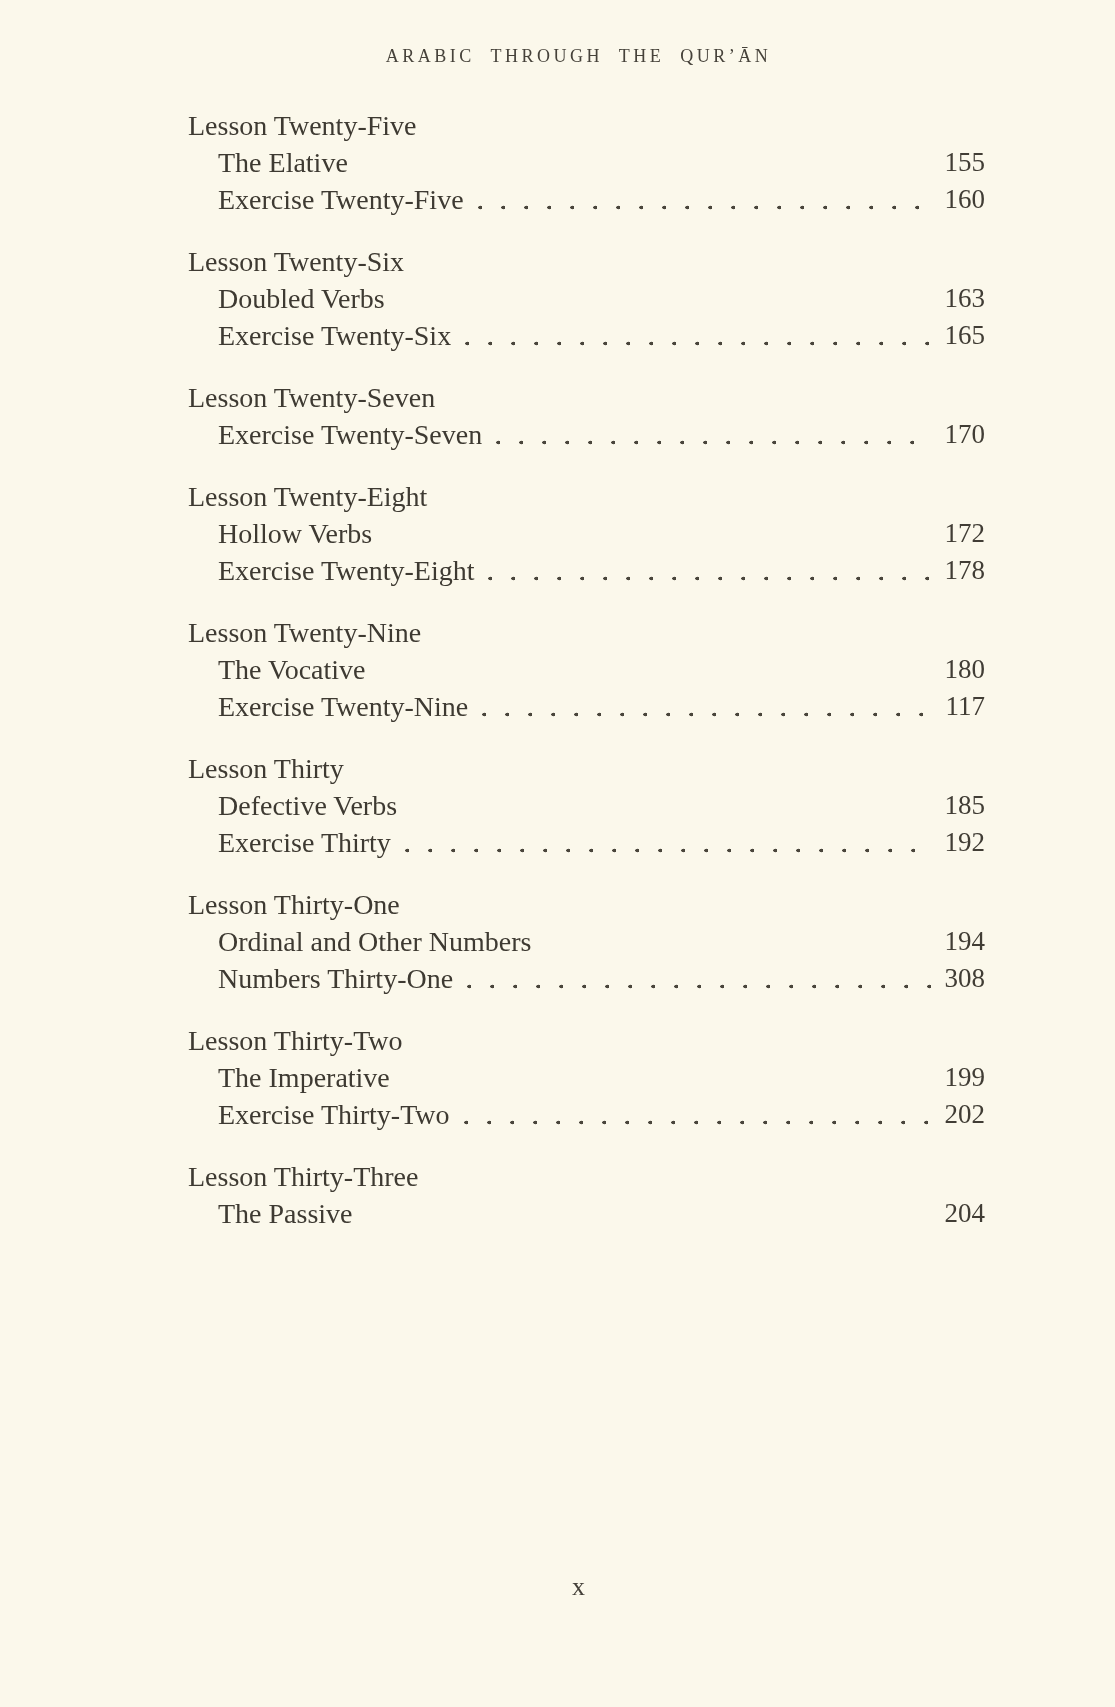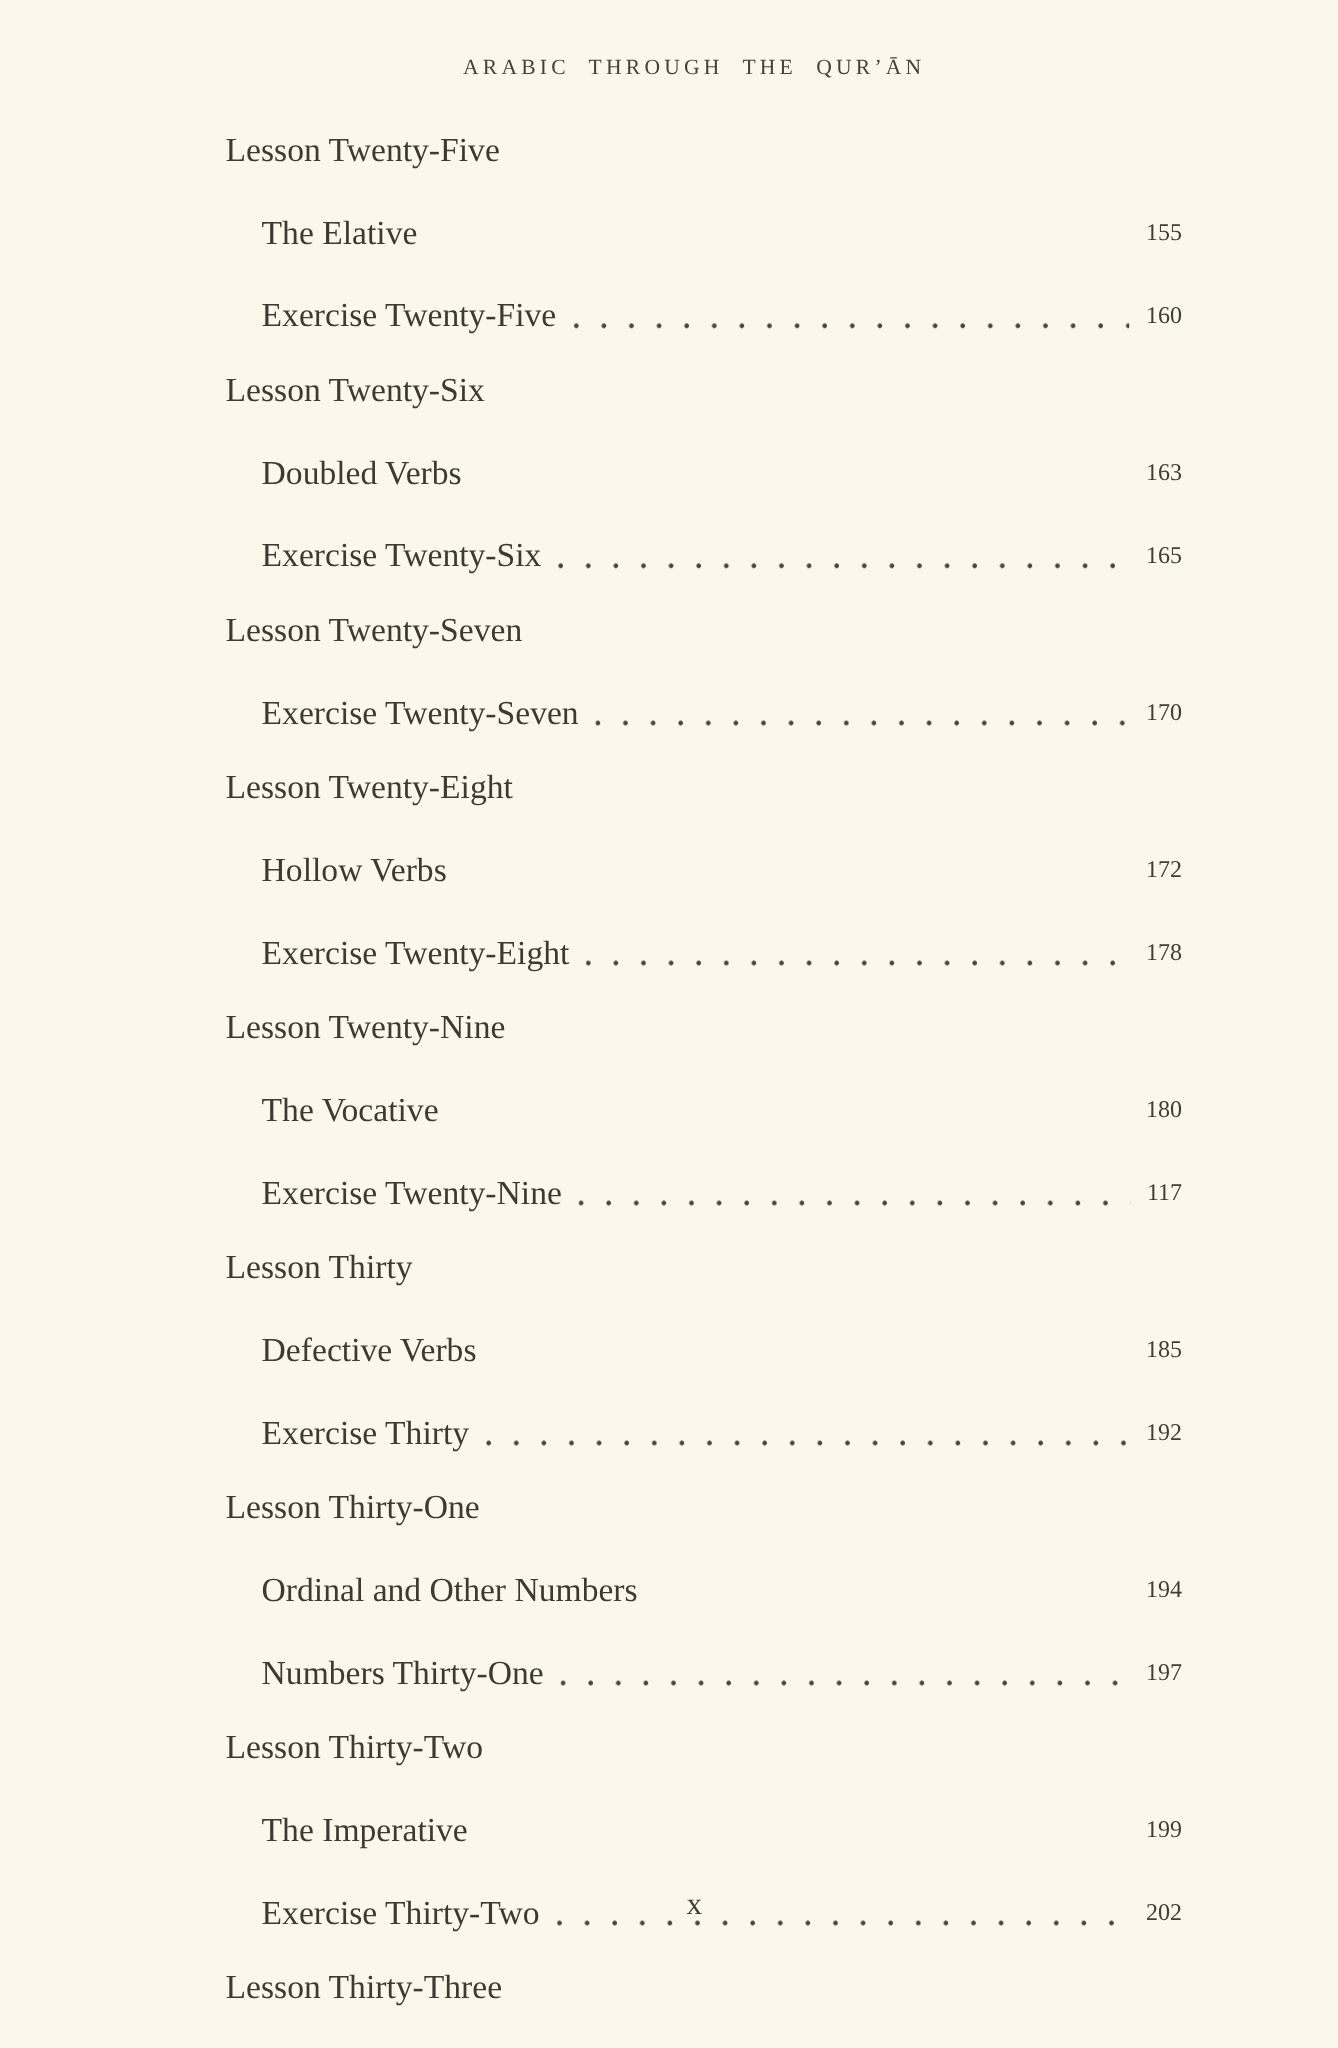--- a/index.html
+++ b/index.html
@@ -38,21 +38,20 @@
     line-height: 37px;
   }
   .lesson-title {
     white-space: nowrap;
     margin-left: 16px;
   }
   .sub-row {
     padding-left: 46px;
     display: flex;
     align-items: center;
-    margin-top: 32px;
   }
   .entry-label {
     white-space: nowrap;
   }
   .entry-label .it {
     font-style: italic;
   }
   .gap-fill {
     flex: 1;
   }
@@ -61,21 +60,21 @@
     align-self: flex-end;
     height: 9px;
     margin: 0 14px 6px 14px;
     background-image: radial-gradient(circle at 2.2px 4.5px, #4a463c 1.7px, rgba(0,0,0,0) 2.1px);
     background-size: 23px 9px;
     background-repeat: repeat-x;
     background-position: left bottom;
   }
   .page-num {
     white-space: nowrap;
-    font-size: 20px;
+    font-size: 27px;
     color: #413d35;
   }
   .folio {
     position: absolute;
     left: 172px;
     right: 130px;
     top: 1572px;
     text-align: center;
     font-size: 26px;
     color: #45413a;
@@ -170,21 +169,21 @@
   <div class="toc-section">
     <div class="row lesson-title">Lesson Thirty-One</div>
     <div class="row sub-row">
       <span class="entry-label"><span>Ordinal and Other Numbers</span><span class="it"></span></span>
       <span class="gap-fill"></span>
       <span class="page-num">194</span>
     </div>
     <div class="row sub-row">
       <span class="entry-label">Numbers Thirty-One</span>
       <span class="dot-leader"></span>
-      <span class="page-num">197</span>
+      <span class="page-num">308</span>
     </div>
   </div>
 
   <div class="toc-section">
     <div class="row lesson-title">Lesson Thirty-Two</div>
     <div class="row sub-row">
       <span class="entry-label"><span>The Imperative</span><span class="it"></span></span>
       <span class="gap-fill"></span>
       <span class="page-num">199</span>
     </div>

